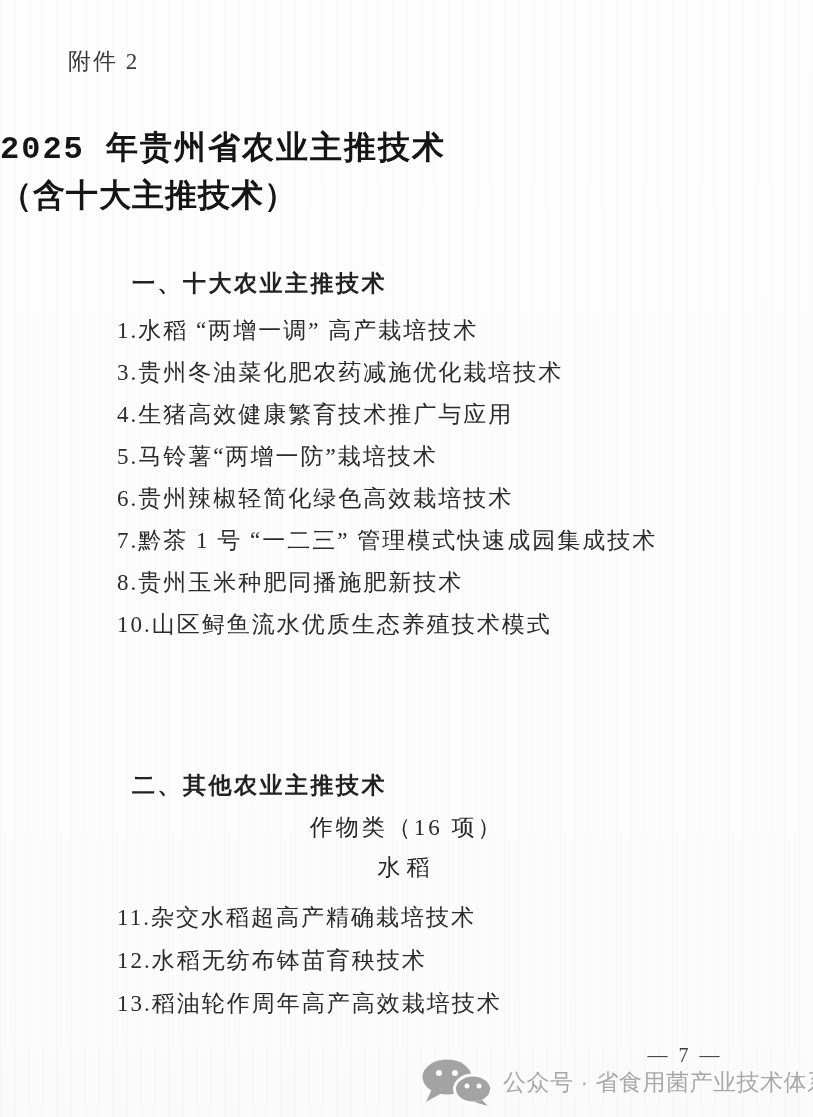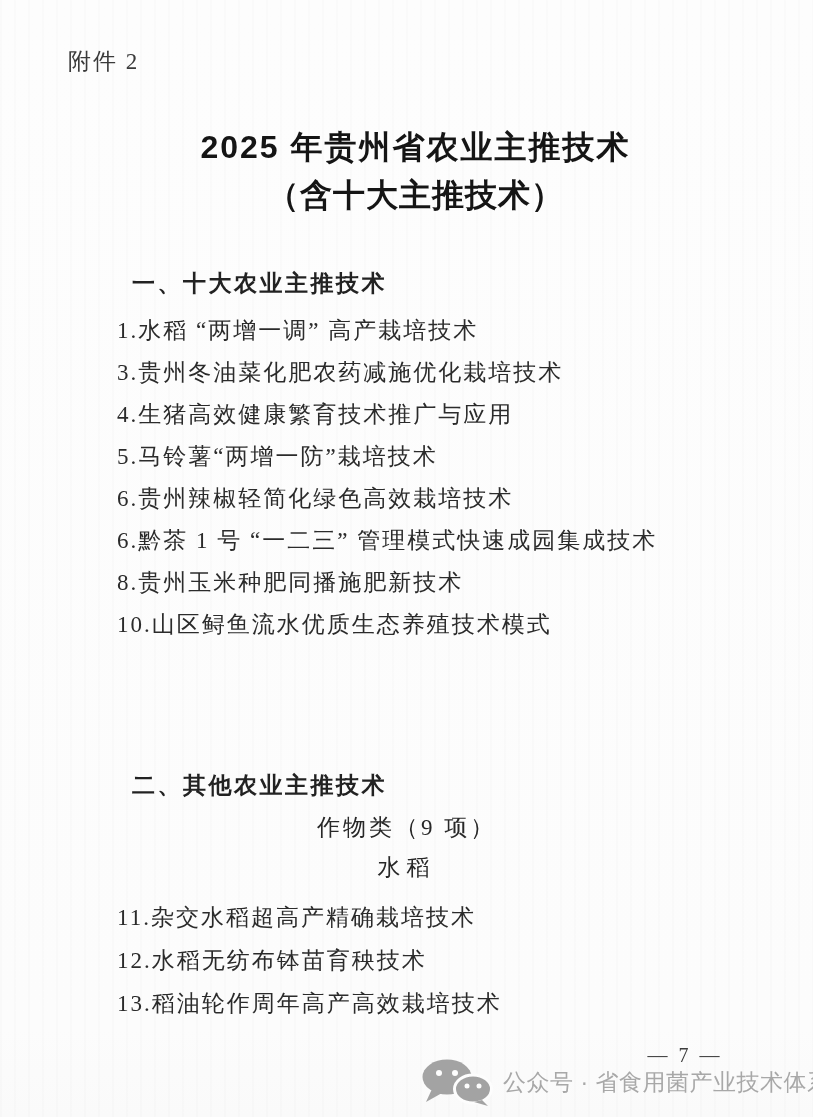--- a/index.html
+++ b/index.html
@@ -16,27 +16,27 @@
     font-family: "Liberation Serif", "DejaVu Serif", serif;
   }
   .abs { position: absolute; margin: 0; }
   .attachment {
     left: 68px; top: 46px;
     font-size: 23px;
     letter-spacing: 2px;
     color: #3a3a3a;
   }
   .title {
-    left: 18px; right: 0;
-    text-align: center;
+    left: 0; right: 0;
+    text-align: left;
     font-size: 32px;
     font-weight: bold;
     letter-spacing: 2px;
     color: #151515;
-    font-family: Liberation Sans, sans-serif;
+    font-family: Liberation Mono, monospace;
   }
   .title-1 { top: 126px; }
   .title-2 { top: 174px; letter-spacing: 1px; }
   .section-heading {
     left: 132px;
     font-size: 23px;
     font-weight: bold;
     letter-spacing: 2.5px;
     color: #222;
     font-family: "Liberation Sans", "DejaVu Sans", sans-serif;
@@ -102,28 +102,28 @@
   <h1 class="abs title title-2">（含十大主推技术）</h1>
 
   <h2 class="abs section-heading heading-1">一、十大农业主推技术</h2>
 
   <div class="abs item-list list-1">
     <p>1.水稻 “两增一调” 高产栽培技术</p>
     <p>3.贵州冬油菜化肥农药减施优化栽培技术</p>
     <p>4.生猪高效健康繁育技术推广与应用</p>
     <p>5.马铃薯“两增一防”栽培技术</p>
     <p>6.贵州辣椒轻简化绿色高效栽培技术</p>
-    <p>6.黔茶 1 号 “一二三” 管理模式快速成园集成技术</p>
+    <p>7.黔茶 1 号 “一二三” 管理模式快速成园集成技术</p>
     <p>8.贵州玉米种肥同播施肥新技术</p>
     <p>10.山区鲟鱼流水优质生态养殖技术模式</p>
   </div>
 
   <h2 class="abs section-heading heading-2">二、其他农业主推技术</h2>
 
-  <p class="abs subheading sub-category">作物类（9 项）</p>
+  <p class="abs subheading sub-category">作物类（16 项）</p>
   <p class="abs subheading sub-crop">水稻</p>
 
   <div class="abs item-list list-2">
     <p>11.杂交水稻超高产精确栽培技术</p>
     <p>12.水稻无纺布钵苗育秧技术</p>
     <p>13.稻油轮作周年高产高效栽培技术</p>
   </div>
 
   <p class="abs page-number">— 7 —</p>
 

